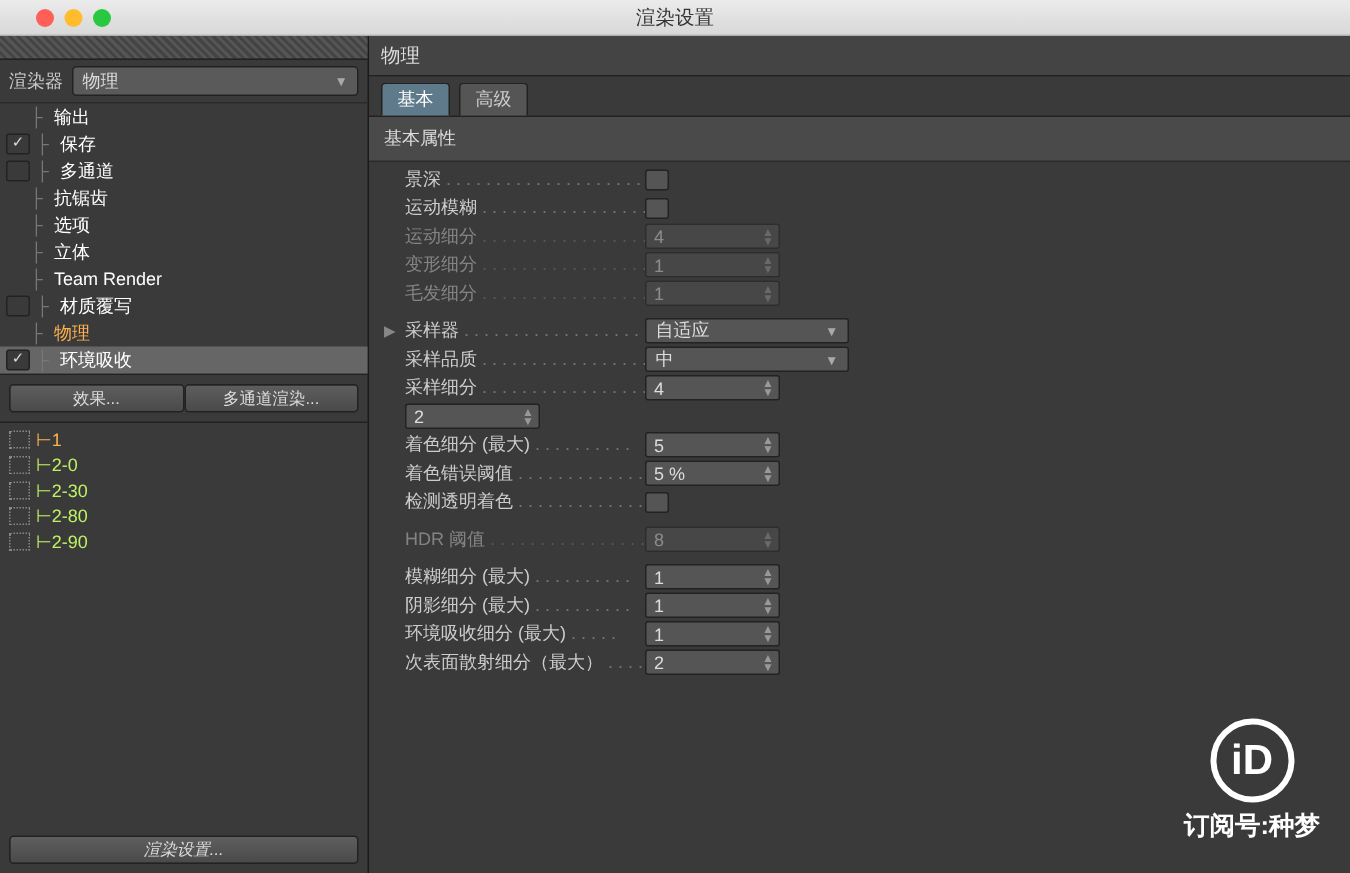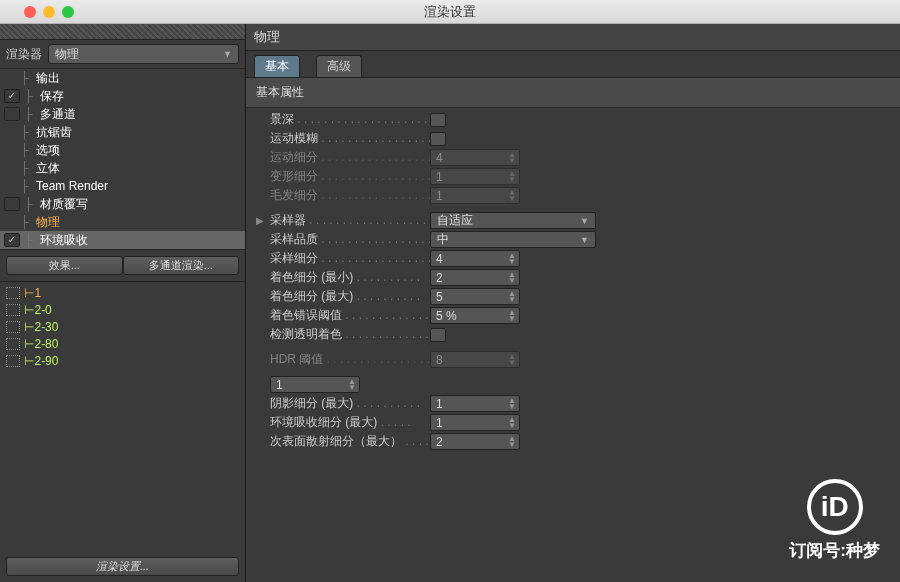--- a/index.html
+++ b/index.html
@@ -26,35 +26,35 @@
 .tree-item.hi { background:#666; }
 .btnrow { display:flex; gap:0; padding:6px; }
 .btn { flex:1; background:linear-gradient(#5e5e5e,#4a4a4a); border:1px solid #222; border-radius:3px; height:19px; font-size:11px; color:#ddd; display:flex; align-items:center; justify-content:center; }
 .presets { border-top:1px solid #222; padding-top:2px; }
 .preset { display:flex; align-items:center; height:17px; padding-left:6px; gap:4px; color:#bef264; }
 .preset.sel { color:#ffb050; }
 .preset .ic { width:14px; height:12px; border:1px dotted #888; }
 .footer { margin-top:auto; padding:6px;font-style:italic; }
 .main { flex:1; background:#3a3a3a; overflow:hidden; }
 .main-head { background:#444; border-bottom:1px solid #222; padding:4px 8px; color:#ddd; font-size:13px; }
-.tabs { display:flex; gap:16px; padding:4px 8px 0; border-bottom:1px solid #222; }
+.tabs { display:flex; gap:6px; padding:4px 8px 0; border-bottom:1px solid #222; }
 .tab { background:#555; border:1px solid #222; border-bottom:none; border-radius:3px 3px 0 0; padding:2px 10px; color:#ccc; font-size:12px; }
 .tab.active { background:#5f7a8a; color:#fff; }
 .section-h { background:#4a4a4a; padding:6px 10px; color:#ddd; border-bottom:1px solid #2a2a2a; }
 .props { padding:2px 0 8px; }
 .prow { display:flex; align-items:center; height:19px; padding:0 10px; }
 .prow.dis { opacity:.5; }
 .prow .arr { width:14px; color:#888; font-size:10px; }
 .pname { width:160px; color:#ccc; white-space:nowrap; overflow:hidden; }
 .pdots { color:#777; }
 .pval { display:flex; align-items:center; }
 .chkbox { width:16px; height:14px; background:#555; border:1px solid #222; border-radius:2px; }
 .numfield { width:90px; height:17px; background:#555; border:1px solid #222; border-radius:2px; display:flex; align-items:center; padding:0 5px; position:relative; color:#ddd; }
 .numfield .sp { position:absolute; right:3px; font-size:8px; color:#999; line-height:6px; }
-.ddfield { width:166px; height:17px; background:#555; border:1px solid #222; border-radius:2px; display:flex; align-items:center; padding:0 6px; position:relative; color:#ddd; }
+.ddfield { width:136px; height:17px; background:#555; border:1px solid #222; border-radius:2px; display:flex; align-items:center; padding:0 6px; position:relative; color:#ddd; }
 .ddfield .tri { position:absolute; right:6px; font-size:9px; color:#aaa; }
 .group-gap { height:6px; }
 .watermark { position:absolute; right:20px; bottom:20px; text-align:center; }
 .watermark .circ { width:56px; height:56px; border:4px solid #fff; border-radius:50%; display:flex; align-items:center; justify-content:center; color:#fff; font-size:28px; font-weight:bold; margin:0 auto 4px; }
 .watermark .txt { color:#fff; font-size:17px; font-weight:bold; }
 </style>
 </head>
 <body>
 
 <div class="titlebar">
@@ -219,21 +219,20 @@
         </div>
         <div class="prow">
           <span class="arr"></span>
           <span class="pname">采样细分<span class="pdots"> . . . . . . . . . . . . . . . . . . . . . .</span></span>
           <span class="pval">
             <div class="numfield">4<span class="sp">▲<br>▼</span></div>
           </span>
         </div>
         <div class="prow">
           <span class="arr"></span>
-          <span class="pname">着色细分 (最小)<span class="pdots"> . . . . . . . . . .</span></span>
           <span class="pval">
             <div class="numfield">2<span class="sp">▲<br>▼</span></div>
           </span>
         </div>
         <div class="prow">
           <span class="arr"></span>
           <span class="pname">着色细分 (最大)<span class="pdots"> . . . . . . . . . .</span></span>
           <span class="pval">
             <div class="numfield">5<span class="sp">▲<br>▼</span></div>
           </span>
@@ -256,20 +255,21 @@
         <div class="prow dis">
           <span class="arr"></span>
           <span class="pname">HDR 阈值<span class="pdots"> . . . . . . . . . . . . . . . . .</span></span>
           <span class="pval">
             <div class="numfield">8<span class="sp">▲<br>▼</span></div>
           </span>
         </div>
         <div class="group-gap"></div>
         <div class="prow">
           <span class="arr"></span>
+          <span class="pname">模糊细分 (最大)<span class="pdots"> . . . . . . . . . .</span></span>
           <span class="pval">
             <div class="numfield">1<span class="sp">▲<br>▼</span></div>
           </span>
         </div>
         <div class="prow">
           <span class="arr"></span>
           <span class="pname">阴影细分 (最大)<span class="pdots"> . . . . . . . . . .</span></span>
           <span class="pval">
             <div class="numfield">1<span class="sp">▲<br>▼</span></div>
           </span>

